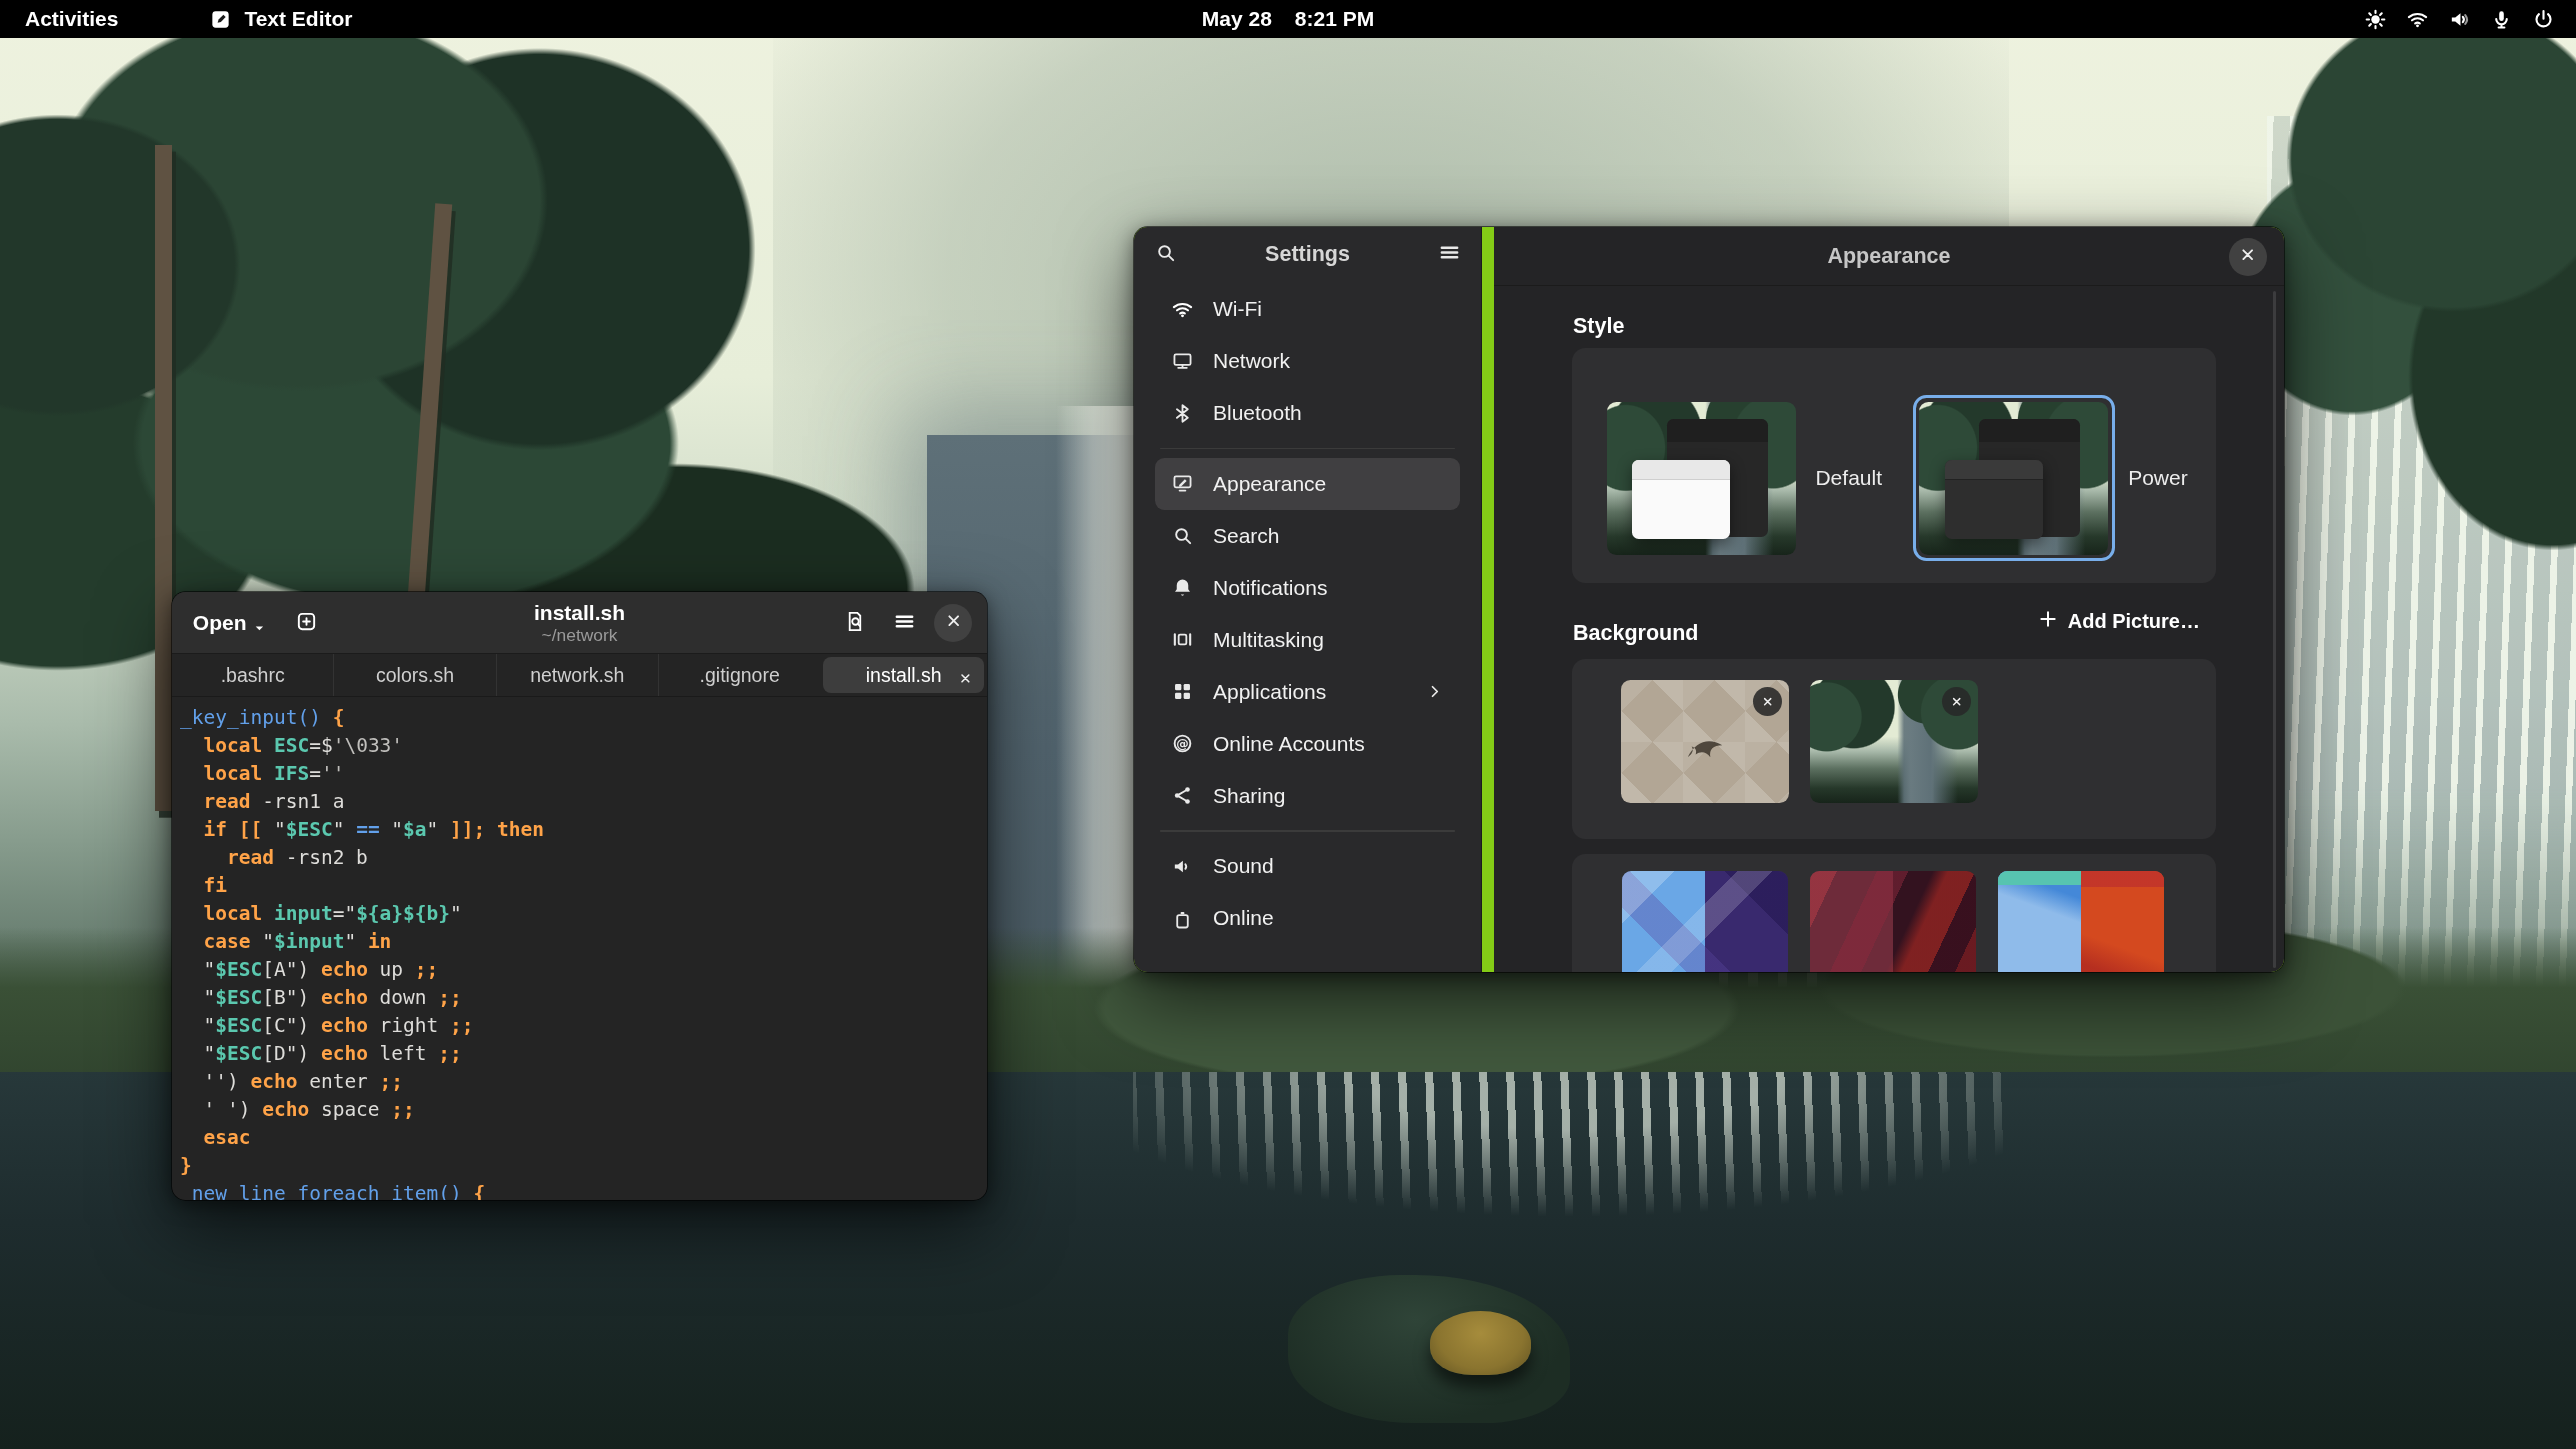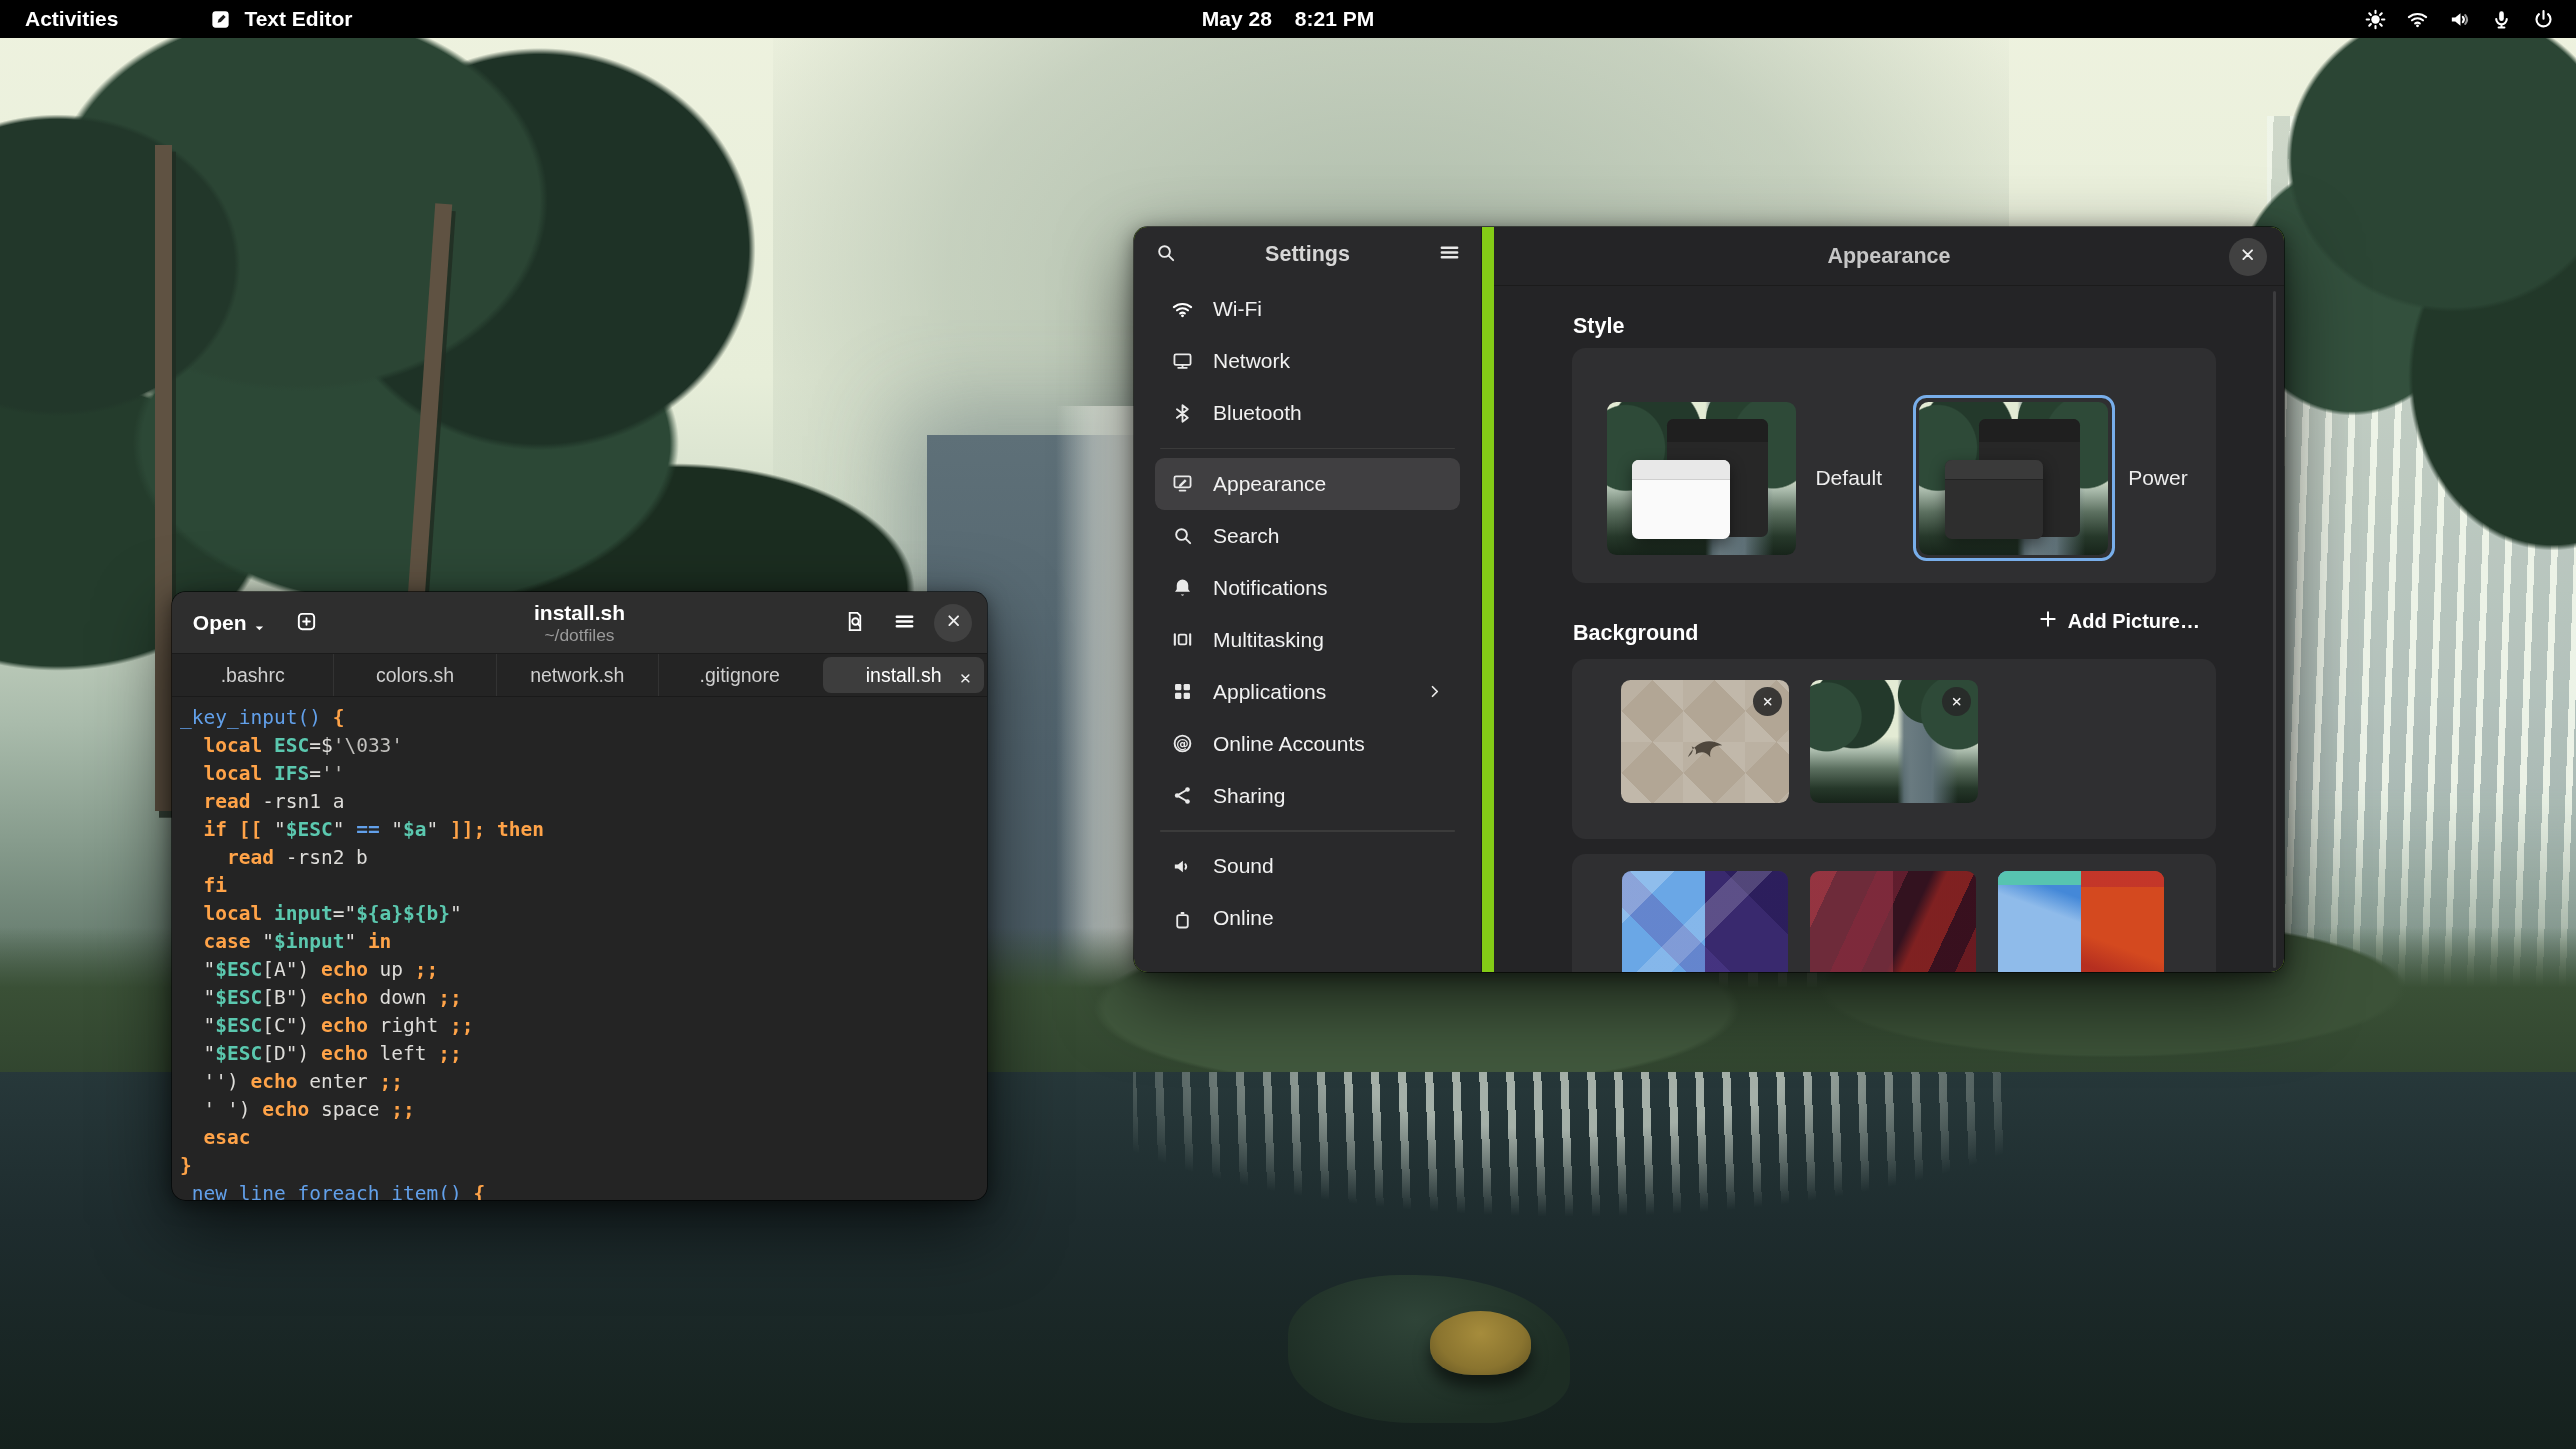--- a/index.html
+++ b/index.html
@@ -274,21 +274,21 @@
       <button class="icon-btn ed-newtab">
         <span>
           <svg viewBox="0 0 24 24" width="23" height="23" fill="none" stroke="#fff" stroke-width="2" stroke-linecap="round">
             <rect x="4" y="4" width="16" height="16" rx="3.5"></rect>
               <path d="M12 8.5v7M8.5 12h7"></path>
             </svg>
         </span>
       </button>
       <div class="ed-titlebox">
         <div class="ed-title">install.sh</div>
-        <div class="ed-subtitle">~/dotfiles</div>
+        <div class="ed-subtitle">~/network</div>
       </div>
       <div class="ed-actions">
         <button class="icon-btn">
           <span>
             <svg viewBox="0 0 24 24" fill="none" stroke="#fff" stroke-width="1.9" stroke-linecap="round" width="23" height="23">
               <path d="M7 3h8l3 3v15H7z"></path>
                 <circle cx="13" cy="12" r="3.4"></circle>
                 <path d="M15.4 14.4l2.4 2.4"></path>
               </svg>
           </span>

